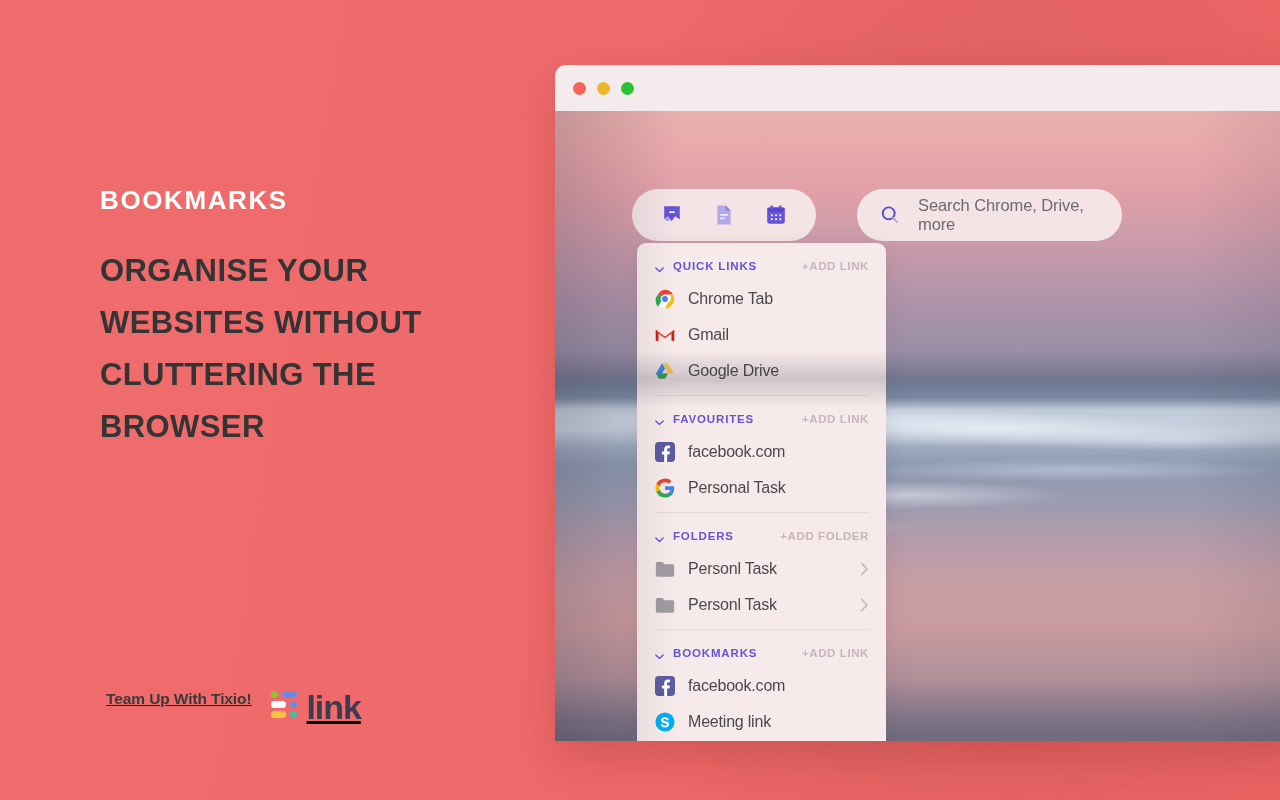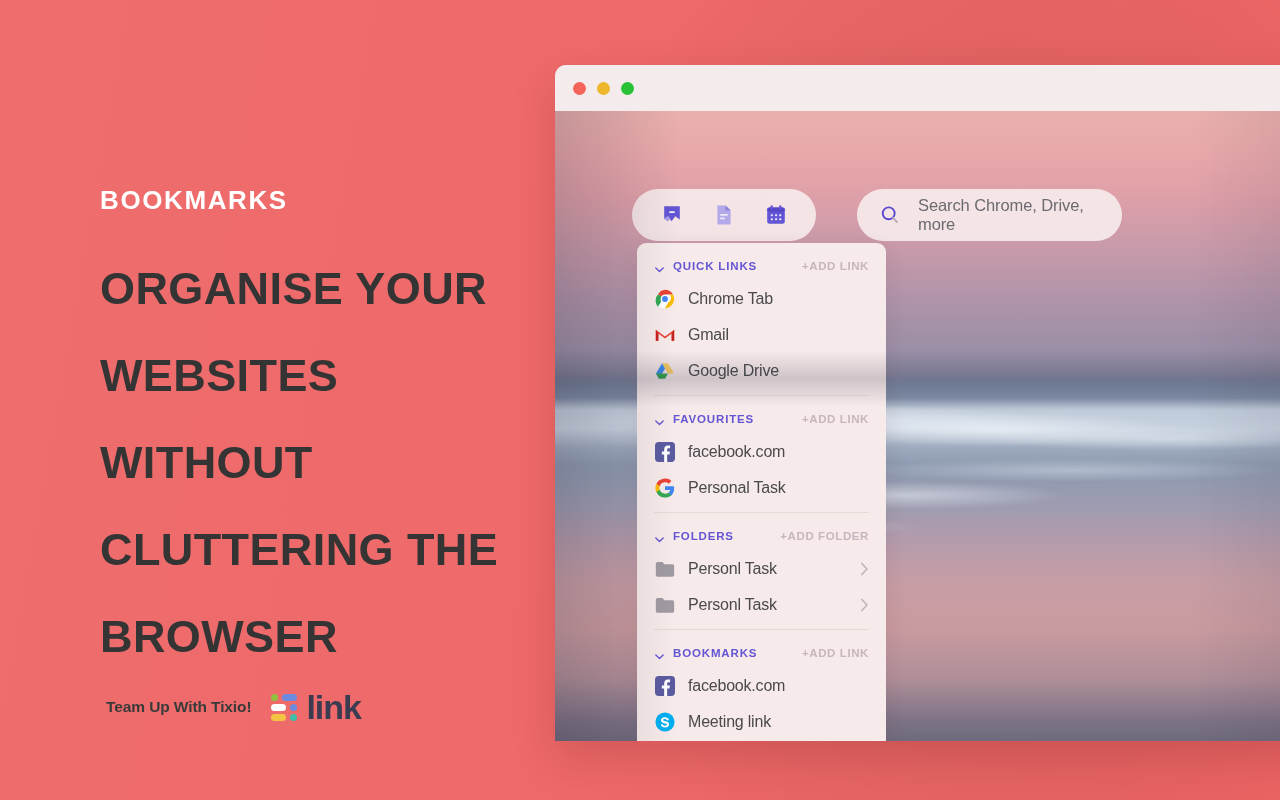--- a/index.html
+++ b/index.html
@@ -33,33 +33,34 @@
   #eyebrow {
     color: #ffffff;
     font-size: 26px;
     font-weight: bold;
     letter-spacing: 1.6px;
     line-height: 1.1;
     margin-bottom: 30px;
   }
   #headline {
     color: #343434;
-    font-size: 45px;
+    font-size: 31px;
     font-weight: bold;
     letter-spacing: 0.4px;
-    line-height: 87px;
+    line-height: 52px;
     text-transform: uppercase;
   }
 
   #brandline {
     position: absolute;
     left: 106px;
     top: 690px;
     display: flex;
-    align-items: center;
+    align-items: flex-start;
+    text-decoration: underline;
   }
   #brand-tagline {
     color: #3a3a3a;
     font-size: 15.5px;
     font-weight: bold;
     letter-spacing: -0.1px;
     margin-right: 19px;
   }
   #brand-mark {
     display: flex;

